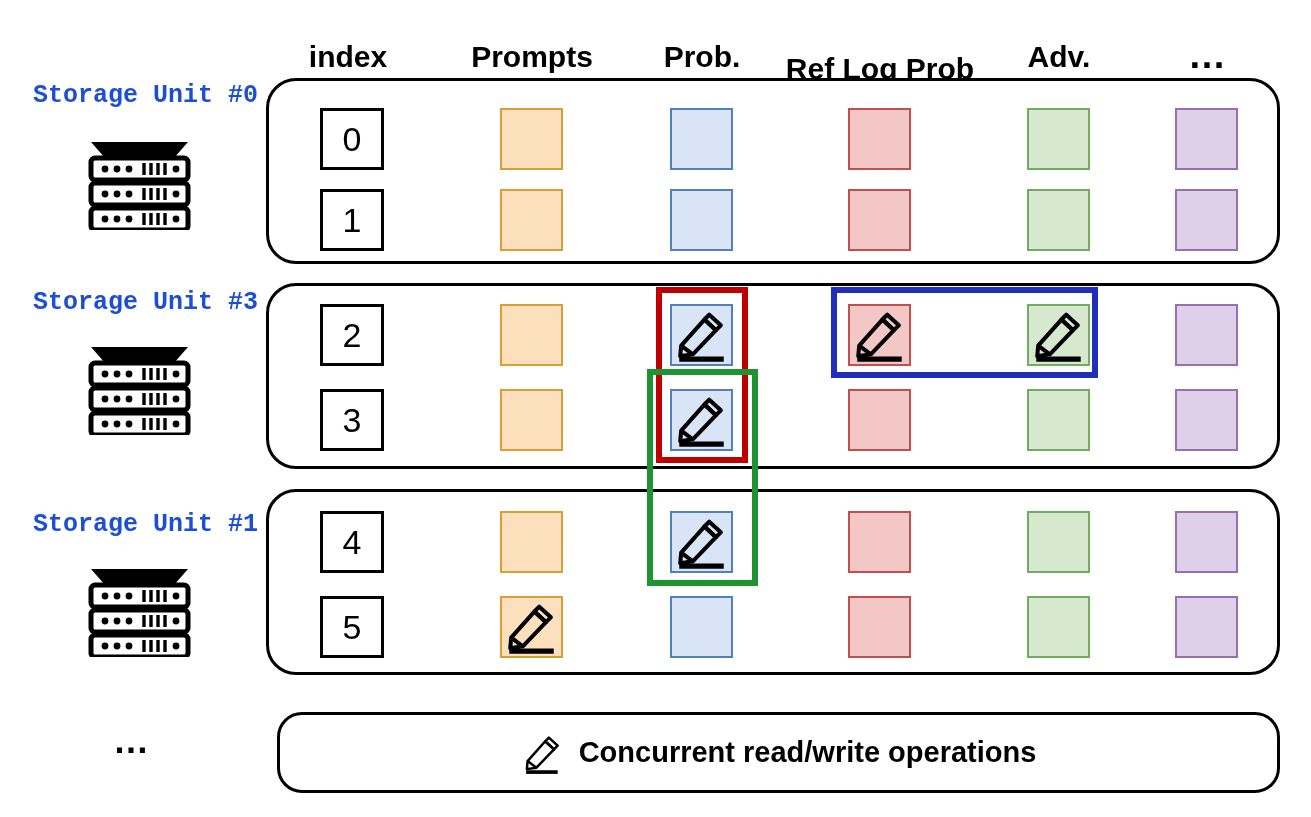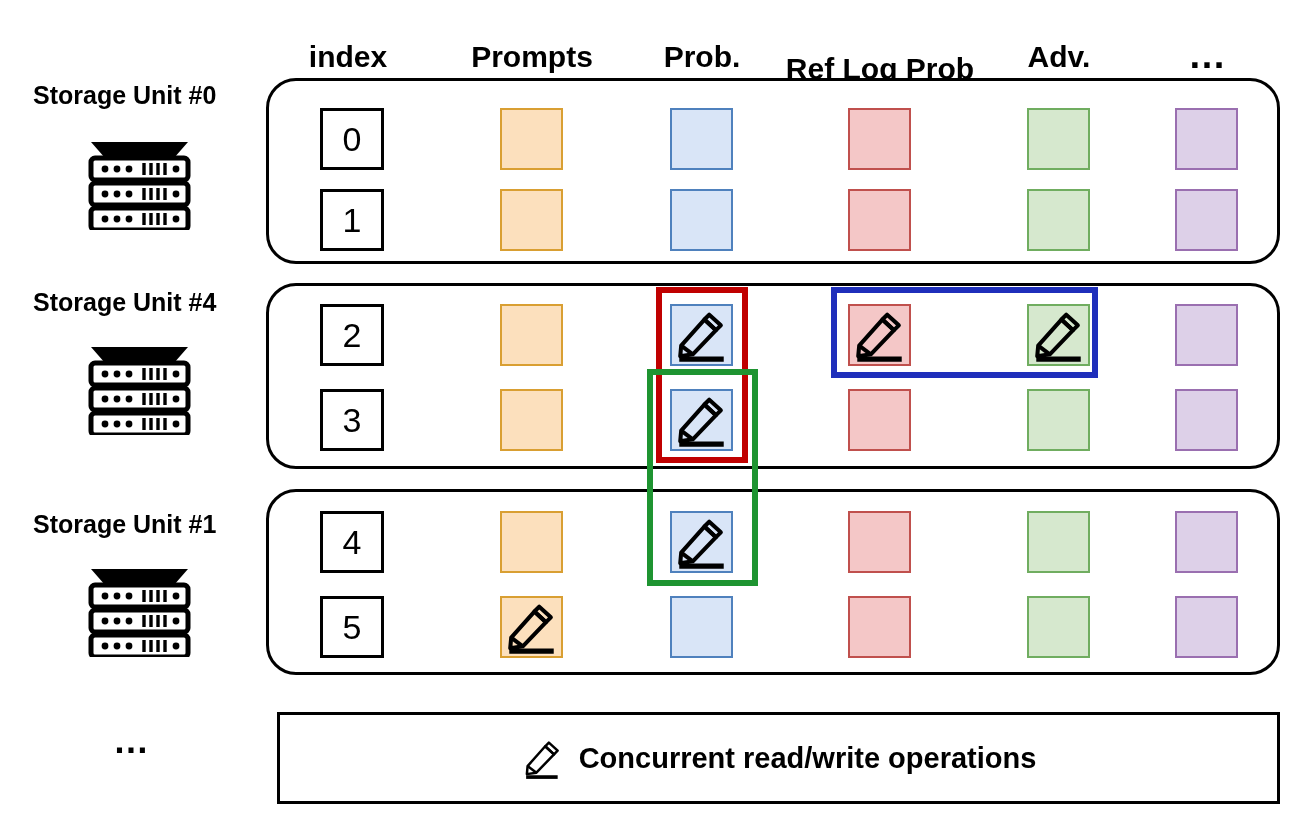--- a/index.html
+++ b/index.html
@@ -29,23 +29,24 @@
     text-align: center;
     line-height: 1;
     margin-top: 32px;
   }
 
   
   .unit-label {
     position: absolute;
     font-weight: bold;
     font-size: 25px;
-    color: #000000;
+    color: #1d4ed8;
     white-space: nowrap;
     line-height: 1;
+    font-family: Liberation Mono, monospace;
   }
 
   
   .unit-box {
     position: absolute;
     border: 3px solid #000000;
     border-radius: 30px;
     background: #ffffff;
     box-sizing: border-box;
   }
@@ -176,21 +177,21 @@
   <div class="cell" style="left:1027px; top:108px; width:63px; height:62px; background:#d6e8ce; border-color:#70ad60;"></div>
   <div class="cell" style="left:1175px; top:108px; width:63px; height:62px; background:#ddd0e8; border-color:#9a6fb0;"></div>
 
   <div class="index-cell" style="left:320px; top:189px; width:64px; height:62px;">1</div>
   <div class="cell" style="left:500px; top:189px; width:63px; height:62px; background:#fce0bd; border-color:#d99f32;"></div>
   <div class="cell" style="left:670px; top:189px; width:63px; height:62px; background:#d9e5f7; border-color:#4f81bd;"></div>
   <div class="cell" style="left:848px; top:189px; width:63px; height:62px; background:#f4c7c7; border-color:#c0504d;"></div>
   <div class="cell" style="left:1027px; top:189px; width:63px; height:62px; background:#d6e8ce; border-color:#70ad60;"></div>
   <div class="cell" style="left:1175px; top:189px; width:63px; height:62px; background:#ddd0e8; border-color:#9a6fb0;"></div>
 
-  <div class="unit-label" style="left:33px; top:290px;">Storage Unit #4</div>
+  <div class="unit-label" style="left:33px; top:290px;">Storage Unit #3</div>
   <div class="rack" style="left:87px; top:343px;">
     <svg width="105" height="92" viewBox="0 0 105 92" xmlns="http://www.w3.org/2000/svg">
       <polygon points="18,20 87,20 101,4 4,4" fill="#000"></polygon>
       <rect x="4" y="20" width="97" height="22" rx="4" fill="#fff" stroke="#000" stroke-width="5"></rect>
       <rect x="4" y="45" width="97" height="22" rx="4" fill="#fff" stroke="#000" stroke-width="5"></rect>
       <rect x="4" y="70" width="97" height="22" rx="4" fill="#fff" stroke="#000" stroke-width="5"></rect>
       <g fill="#000">
         <circle cx="18" cy="31" r="3.4"></circle>
           <circle cx="30" cy="31" r="3.4"></circle>
           <circle cx="42" cy="31" r="3.4"></circle>
@@ -332,21 +333,21 @@
   <div class="cell" style="left:848px; top:596px; width:63px; height:62px; background:#f4c7c7; border-color:#c0504d;"></div>
   <div class="cell" style="left:1027px; top:596px; width:63px; height:62px; background:#d6e8ce; border-color:#70ad60;"></div>
   <div class="cell" style="left:1175px; top:596px; width:63px; height:62px; background:#ddd0e8; border-color:#9a6fb0;"></div>
 
   <div class="hl" style="left:656px; top:287px; width:92px;  height:176px; border:6px solid #c00000;"></div>
   <div class="hl" style="left:831px; top:287px; width:267px; height:91px;  border:6px solid #1f2fbb;"></div>
   <div class="hl" style="left:647px; top:369px; width:111px; height:217px; border:6px solid #1e9431;"></div>
 
   <div class="ellipsis" style="left:113px; top:723px;">…</div>
 
-  <div class="legend-box" style="left:277px; top:712px; width:1003px; height:92px;">
+  <div class="legend-box" style="left:277px; top:712px; width:1003px; height:81px;border-radius:25px;">
     <div class="legend-inner">
       <svg class="legend-icon" viewBox="0 0 60 60" xmlns="http://www.w3.org/2000/svg">
         <path d="M9 41 L33 14 L45 25 L21 50 L8 52 Z" fill="none" stroke="#000" stroke-width="3.4" stroke-linejoin="round"></path>
         <path d="M33 14 L38 9 L50 20 L45 25 Z" fill="none" stroke="#000" stroke-width="3.4" stroke-linejoin="round"></path>
         <path d="M9 41 L21 50" fill="none" stroke="#000" stroke-width="3.4"></path>
         <path d="M7 56 L50 56" stroke="#000" stroke-width="5" stroke-linecap="butt"></path>
       </svg>
       <span class="legend-text">Concurrent read/write operations</span>
     </div>
   </div>

